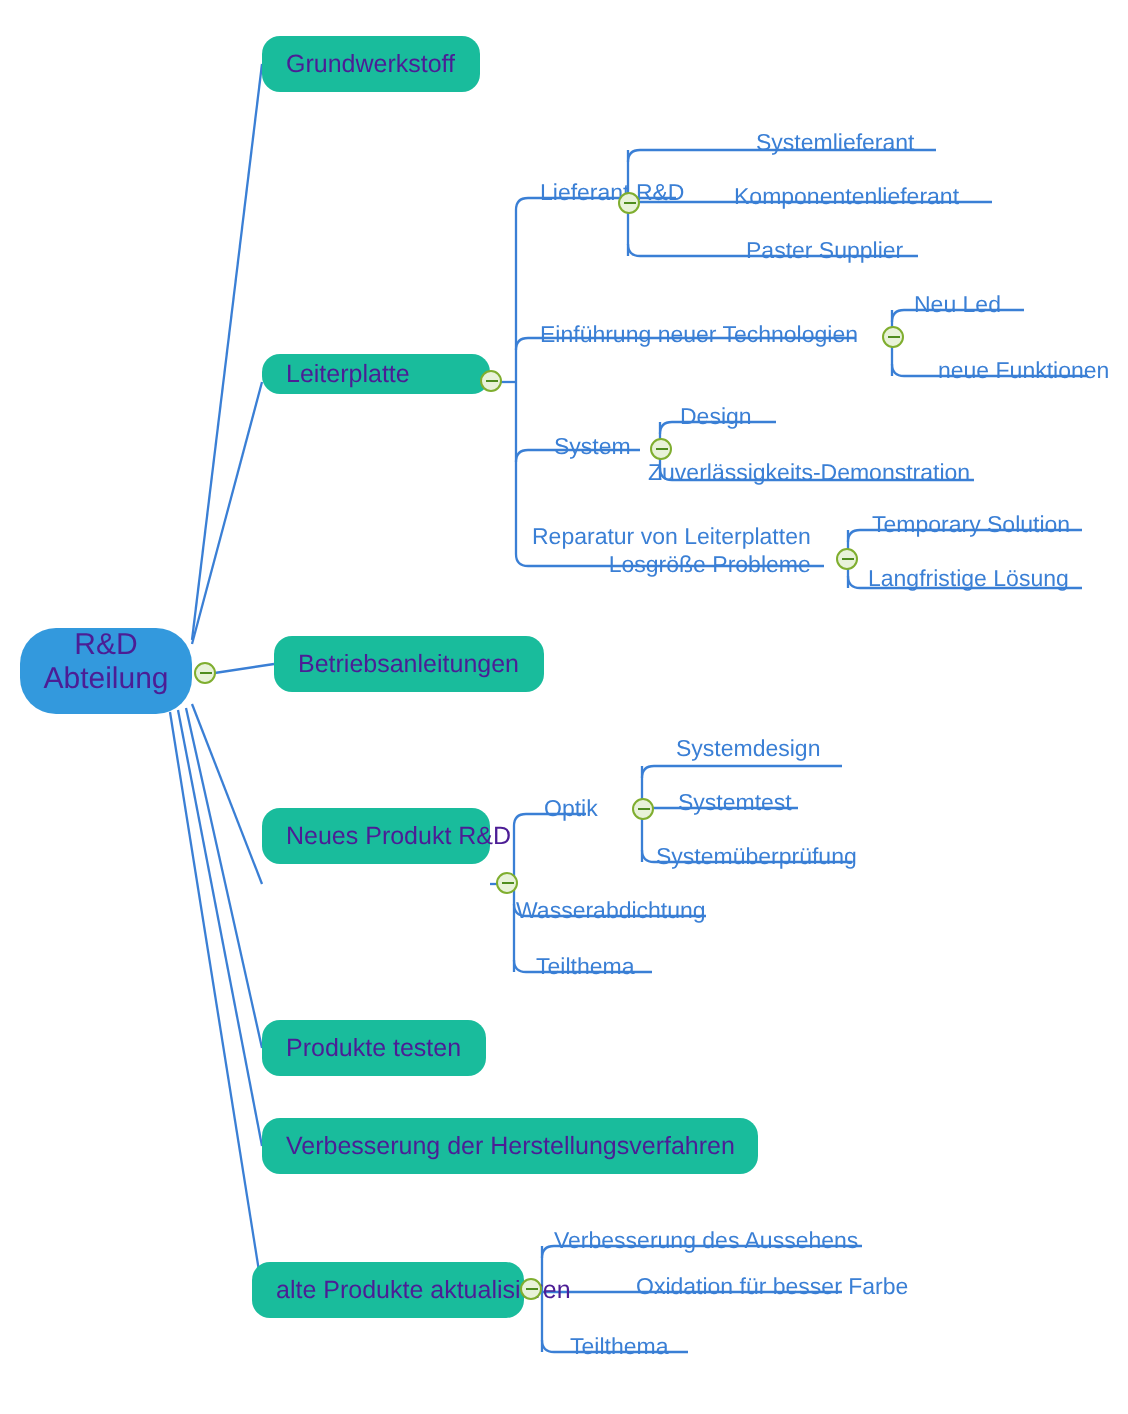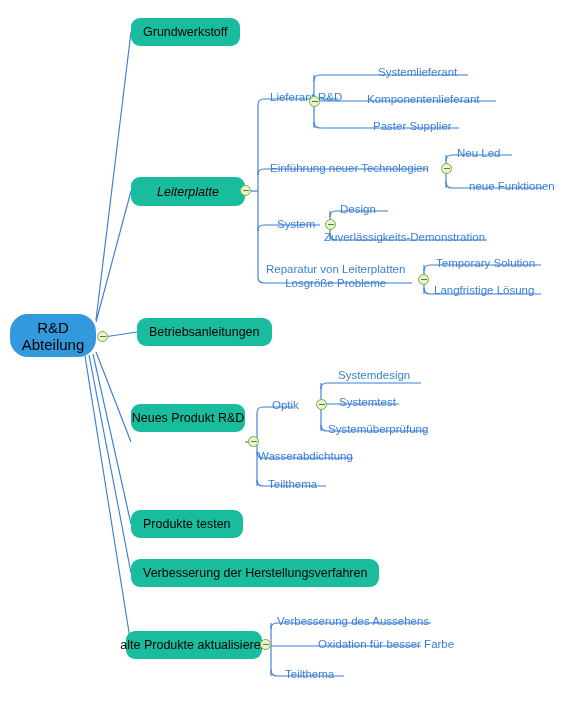--- a/index.html
+++ b/index.html
@@ -24,23 +24,23 @@
     top: 0;
     width: 564px;
     height: 707px;
     pointer-events: none;
   }
   .node {
     position: absolute;
     box-sizing: border-box;
     display: flex;
     align-items: center;
-    justify-content: center;
+    justify-content: flex-start;
     white-space: nowrap;
-    color: #000000;
+    color: #4c1d95;
     border-radius: 9px;
     z-index: 3;
   }
   .node-root {
     background: #3399DD;
     font-size: 15px;
     line-height: 17px;
     text-align: center;
     flex-direction: column;
     border-radius: 18px;
@@ -54,20 +54,21 @@
     position: absolute;
     color: #3a7fd5;
     font-size: 11.5px;
     line-height: 13px;
     white-space: nowrap;
     z-index: 3;
     text-align: center;
   }
   .leaf.two-line {
     line-height: 14px;
+    text-align: right;
   }
   .toggle {
     position: absolute;
     width: 11px;
     height: 11px;
     border-radius: 50%;
     background: #e8f2d9;
     border: 1.3px solid #7fae2f;
     box-sizing: border-box;
     z-index: 6;
@@ -144,21 +145,21 @@
 
   <div class="node node-root" style="left:10px; top:314px; width:86px; height:43px;">
     <span>R&amp;D</span>
     <span>Abteilung</span>
   </div>
 
   <div class="node node-main" style="left:131px; top:18px; height:28px;">
     <span>Grundwerkstoff</span>
   </div>
 
-  <div class="node node-main" style="left:131px; top:177px; height:29px; width:114px;font-style:italic;">
+  <div class="node node-main" style="left:131px; top:177px; height:20px; width:114px;">
     <span>Leiterplatte</span>
   </div>
 
   <div class="node node-main" style="left:137px; top:318px; height:28px;">
     <span>Betriebsanleitungen</span>
   </div>
 
   <div class="node node-main" style="left:131px; top:404px; height:28px; width:114px;">
     <span>Neues Produkt R&amp;D</span>
   </div>

